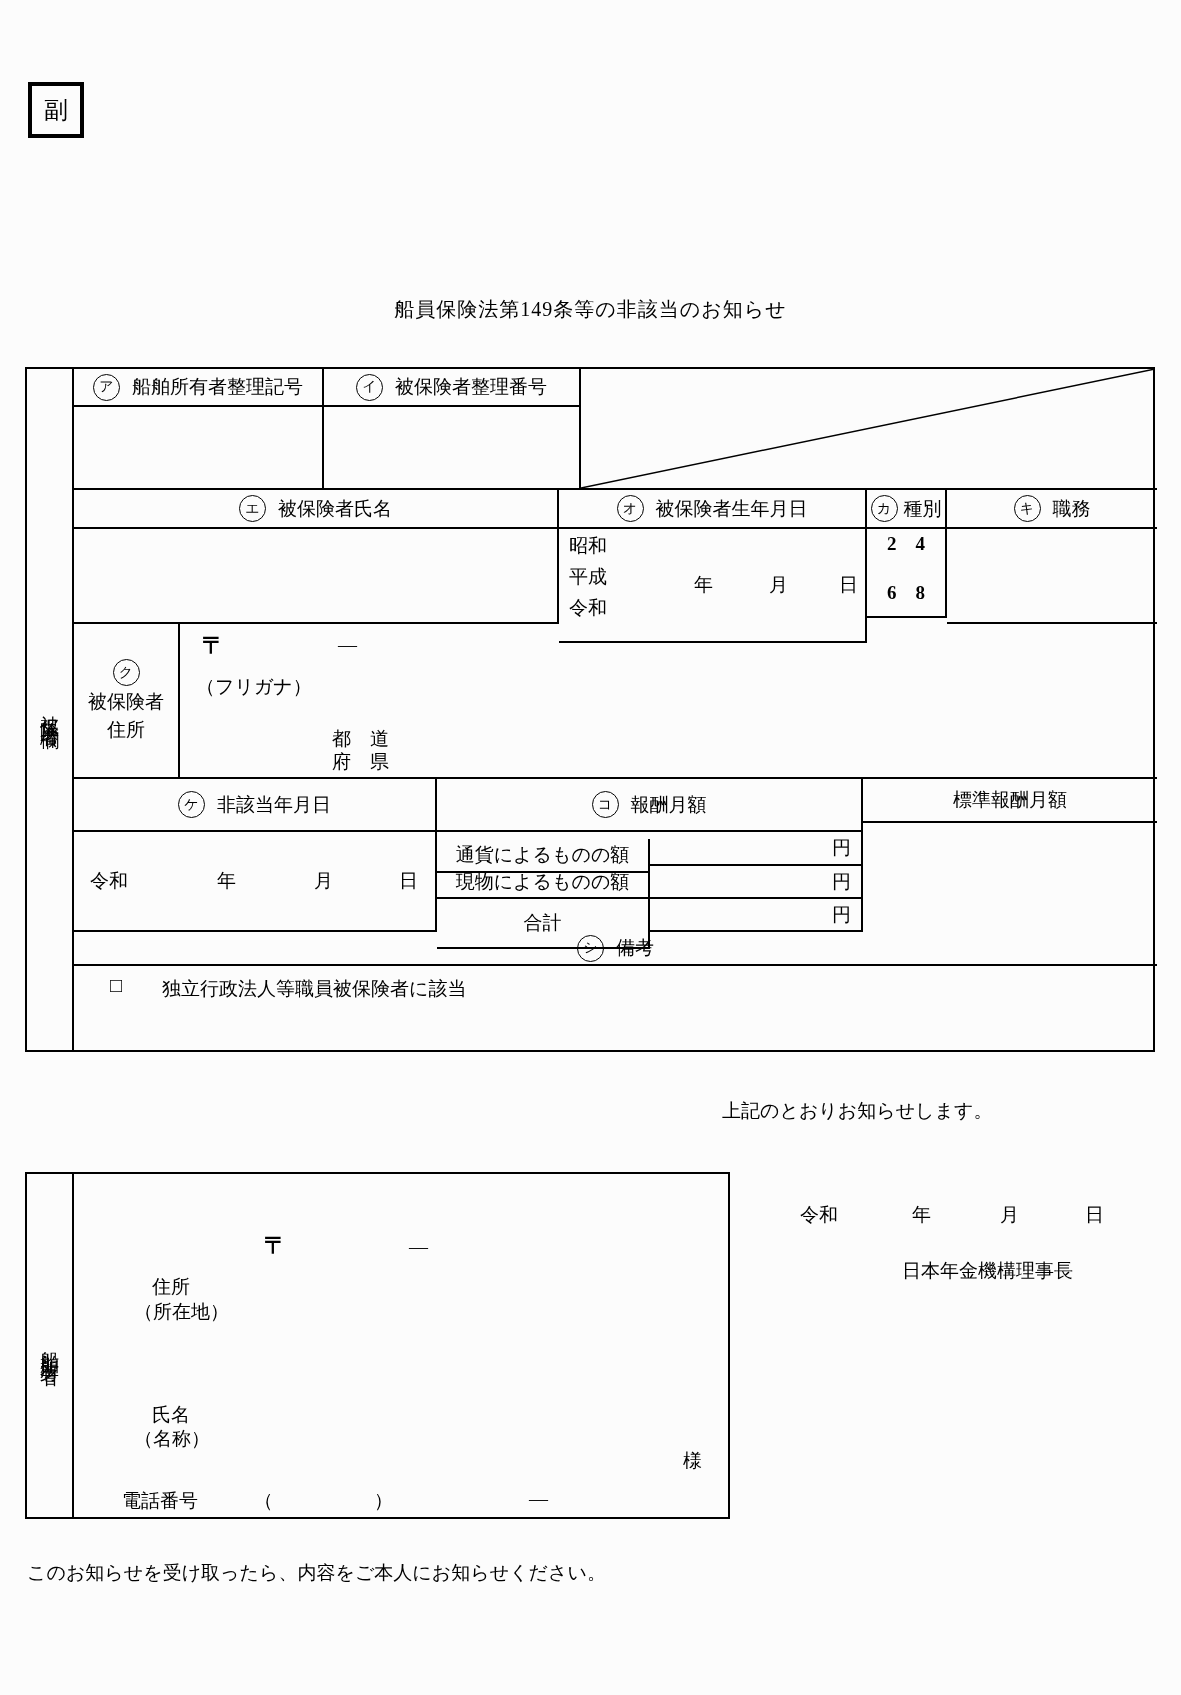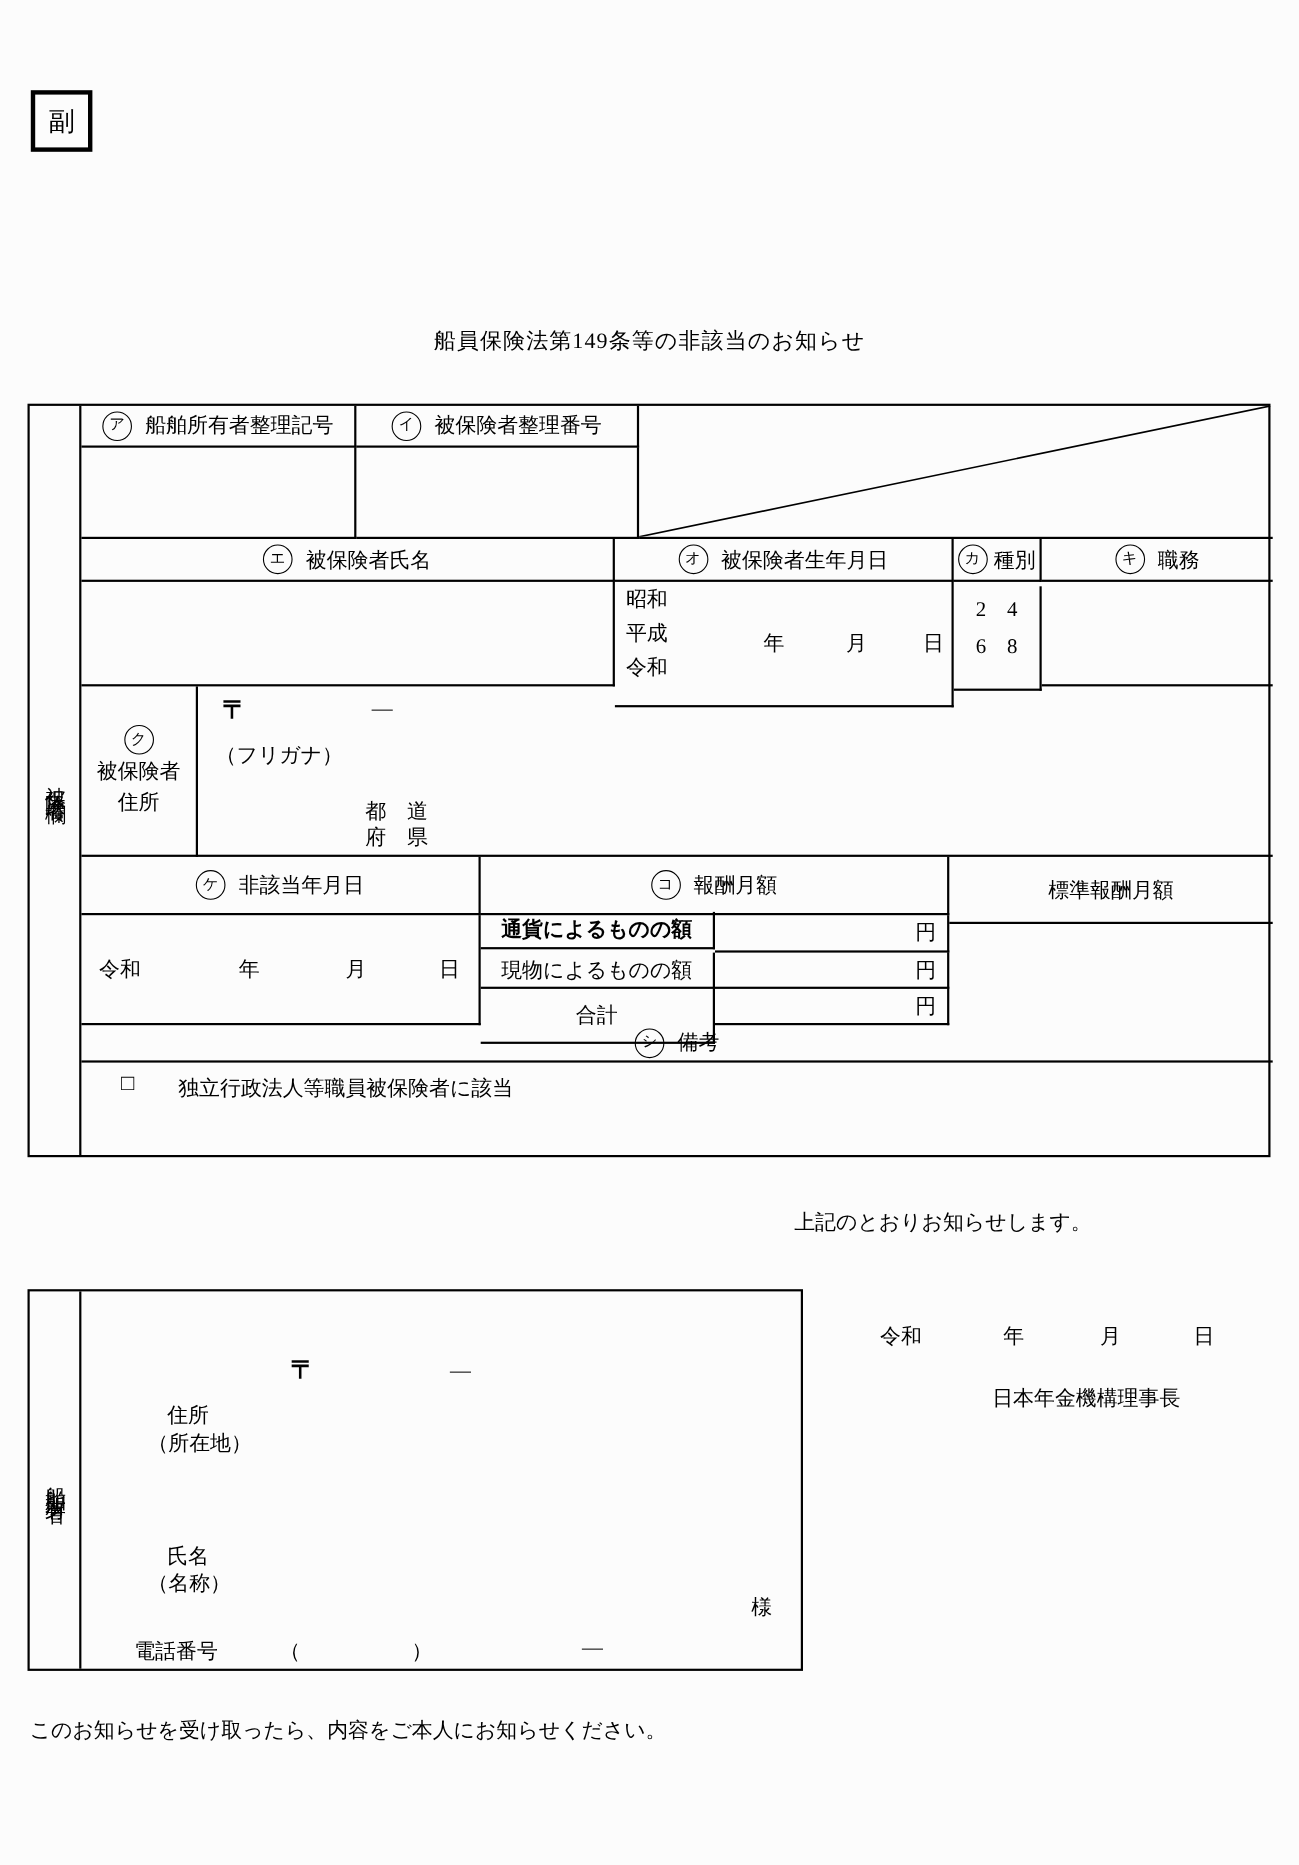--- a/index.html
+++ b/index.html
@@ -95,21 +95,21 @@
     <div class="cell bR bB" style="left:532px;top:160px;width:308px;height:114px;">
       <div class="abs" style="left:10px;top:1px;line-height:31px;">
         <div>昭和</div>
         <div>平成</div>
         <div>令和</div>
       </div>
       <span class="vcenter" style="left:135px;">年</span>
       <span class="vcenter" style="left:210px;">月</span>
       <span class="vcenter" style="left:280px;">日</span>
     </div>
-    <div class="cell bR bB" style="left:840px;top:164px;width:80px;height:95px;display:flex;flex-direction:column;justify-content:space-between;align-items:center;padding:8px 0 25px;">
+    <div class="cell bR bB" style="left:840px;top:154px;width:80px;height:95px;display:flex;flex-direction:column;justify-content:space-between;align-items:center;padding:8px 0 10px;font-weight:bold;">
       <span>2　4</span>
       <span>6　8</span>
     </div>
     <div class="cell bB" style="left:920px;top:160px;width:210px;height:95px;"></div>
 
     <div class="cell bR bB" style="left:47px;top:255px;width:106px;height:155px;display:flex;flex-direction:column;align-items:center;justify-content:center;gap:3px;text-align:center;line-height:25px;">
       <span class="circ">ク</span>
       <span>被保険者</span>
       <span>住所</span>
     </div>
@@ -124,32 +124,32 @@
     </div>
 
     <div class="cell bR bB hdr" style="left:47px;top:410px;width:363px;height:53px;">
       <span class="circ">ケ</span>
       <span>非該当年月日</span>
     </div>
     <div class="cell bR bB hdr" style="left:410px;top:410px;width:426px;height:53px;">
       <span class="circ">コ</span>
       <span>報酬月額</span>
     </div>
-    <div class="cell bB hdr" style="left:836px;top:410px;width:294px;height:61px;">
+    <div class="cell bB hdr" style="left:836px;top:410px;width:294px;height:44px;">
       <span>標準報酬月額</span>
     </div>
 
     <div class="cell bR bB" style="left:47px;top:463px;width:363px;height:100px;">
       <span class="vcenter" style="left:16px;">令和</span>
       <span class="vcenter" style="left:143px;">年</span>
       <span class="vcenter" style="left:240px;">月</span>
       <span class="vcenter" style="left:325px;">日</span>
     </div>
 
-    <div class="cell bR bB hdr" style="left:410px;top:460px;width:213px;height:34px;font-weight:bold;">
+    <div class="cell bR bB hdr" style="left:410px;top:470px;width:213px;height:34px;">
       <span>通貨によるものの額</span>
     </div>
     <div class="cell bR bB" style="left:623px;top:463px;width:213px;height:34px;display:flex;align-items:center;justify-content:flex-end;padding-right:10px;">
       <span>円</span>
     </div>
     <div class="cell bR bB hdr" style="left:410px;top:497px;width:213px;height:33px;">
       <span>現物によるものの額</span>
     </div>
     <div class="cell bR bB" style="left:623px;top:497px;width:213px;height:33px;display:flex;align-items:center;justify-content:flex-end;padding-right:10px;">
       <span>円</span>

